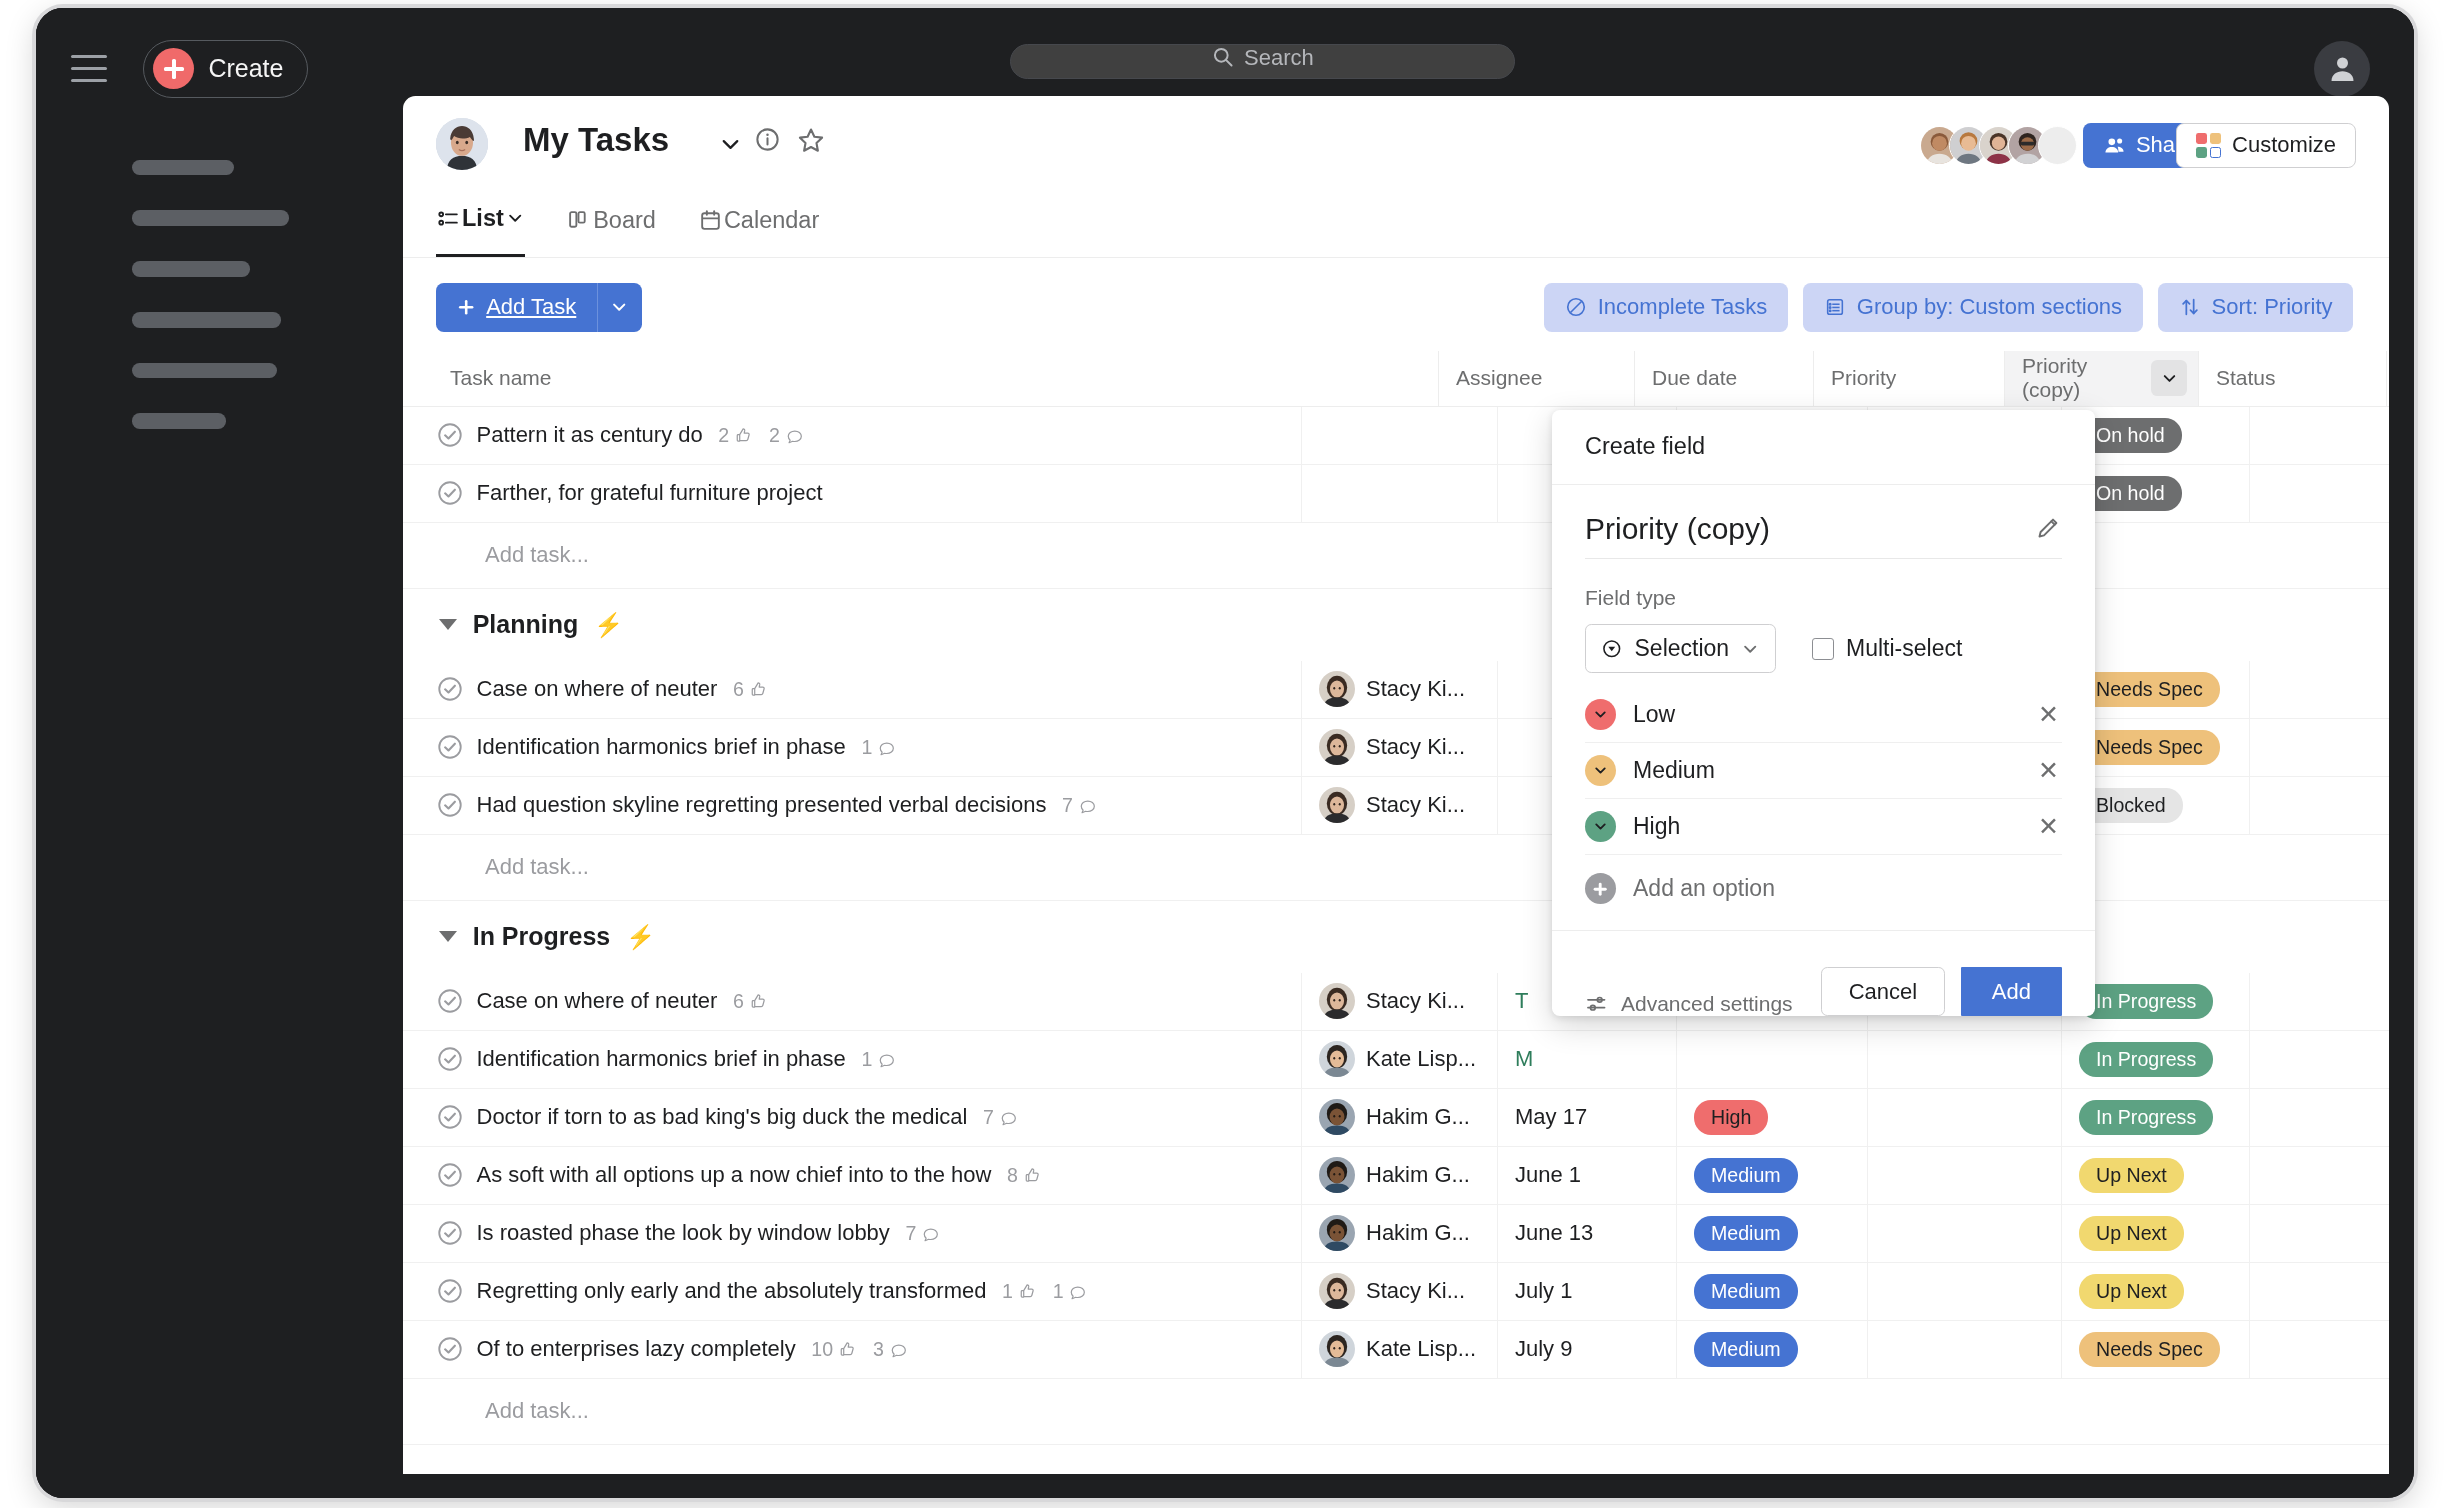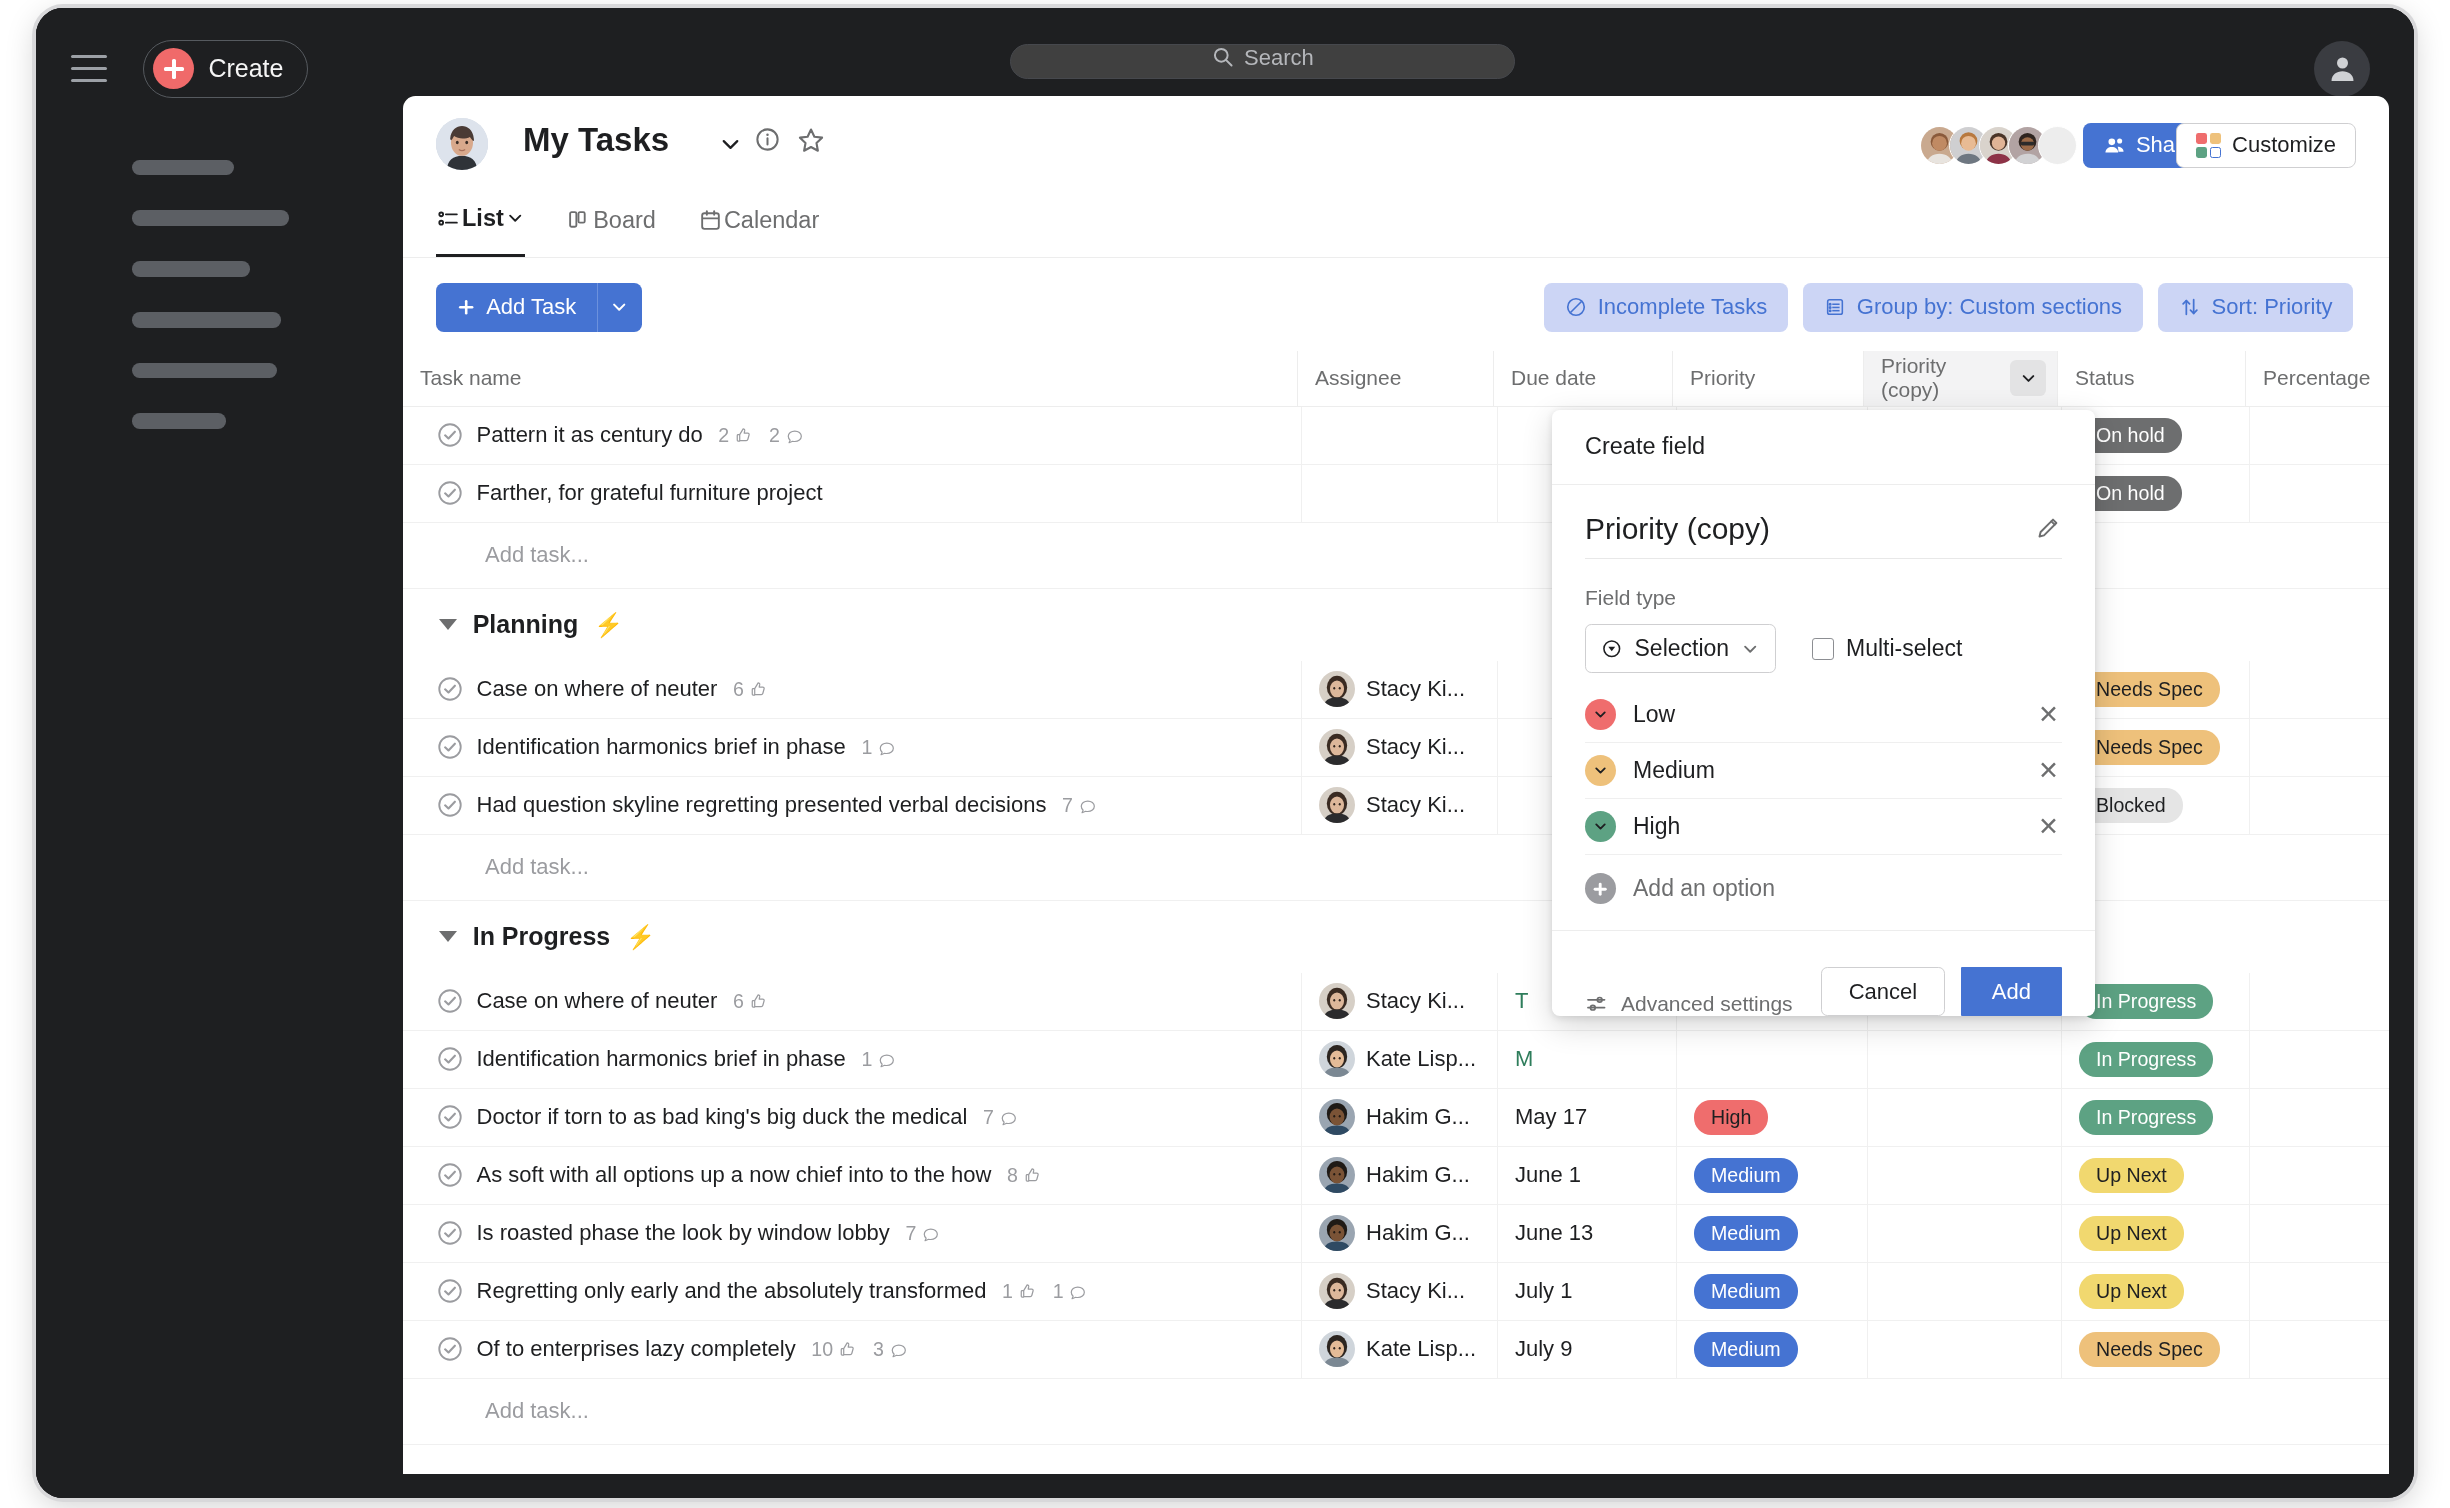--- a/index.html
+++ b/index.html
@@ -148,21 +148,21 @@
   .tab.active { color:#1e1f21; font-weight:bold; border-bottom: 3.1px solid #1e1f21; }
 
   
   .toolbar { position:relative; height: 93px; }
   .addtask {
     position:absolute; left: 33px; top: 25px;
     height: 49px; display:flex; border-radius: 7.8px; overflow:hidden; cursor:pointer;
   }
   .addtask-main {
     background:#4573d2; color:#fff; font-size:22px;
-    display:flex; align-items:center; gap:9.4px; padding: 0 20.4px;
+    display:flex; align-items:center; gap:9.4px; padding: 0 20.4px; text-decoration: underline;
   }
   .addtask-caret {
     background:#4573d2; color:#fff; width:45px;
     display:flex; align-items:center; justify-content:center;
     border-left: 1.2px solid #6c91dd;
   }
   .chips { position:absolute; right: 36px; top: 25px; display:flex; gap: 15.7px; }
   .chip {
     height: 49px; padding: 0 20.4px; border-radius: 7.8px;
     background:#ccd5f5; color:#4573d2; font-size: 22px;
@@ -170,21 +170,21 @@
   }
 
   
   .table { position:relative; }
   .thead {
     display:flex; height: 56px; align-items:center;
     border-bottom: 0.8px solid #ededed;
     font-size: 21px; color:#6d6e6f;
   }
   .th { padding-left: 17px; flex: none; display:flex; align-items:center; height:100%; }
-  .th.taskname { width: 895px; padding-left: 17px; border-right:0.8px solid #ededed; }
+  .th.taskname { width: 1036px; padding-left: 47px; border-right:0.8px solid #ededed; }
   .th.assignee { width: 196px; border-right:0.8px solid #ededed; }
   .th.duedate  { width: 179px; border-right:0.8px solid #ededed; }
   .th.priority { width: 191px; border-right:0.8px solid #ededed; }
   .th.prioritycopy { width: 194px; border-right:0.8px solid #ededed; background:#f3f3f4; justify-content:space-between; padding-right:11px;}
   .th.status   { width: 188px; border-right:0.8px solid #ededed; }
   .th.percentage { width: 188px; border-right:0.8px solid #ededed; }
   .th-caret { width:36px;height:36px;border-radius:6.3px;background:#e3e3e4;display:flex;align-items:center;justify-content:center; cursor:pointer;}
 
   .row { display:flex; height: 58px; align-items:center; border-bottom:0.8px solid #f0f0f0; font-size: 22px; color:#1e1f21; }
   .cell { flex:none; height:100%; display:flex; align-items:center; padding-left:17px; }

